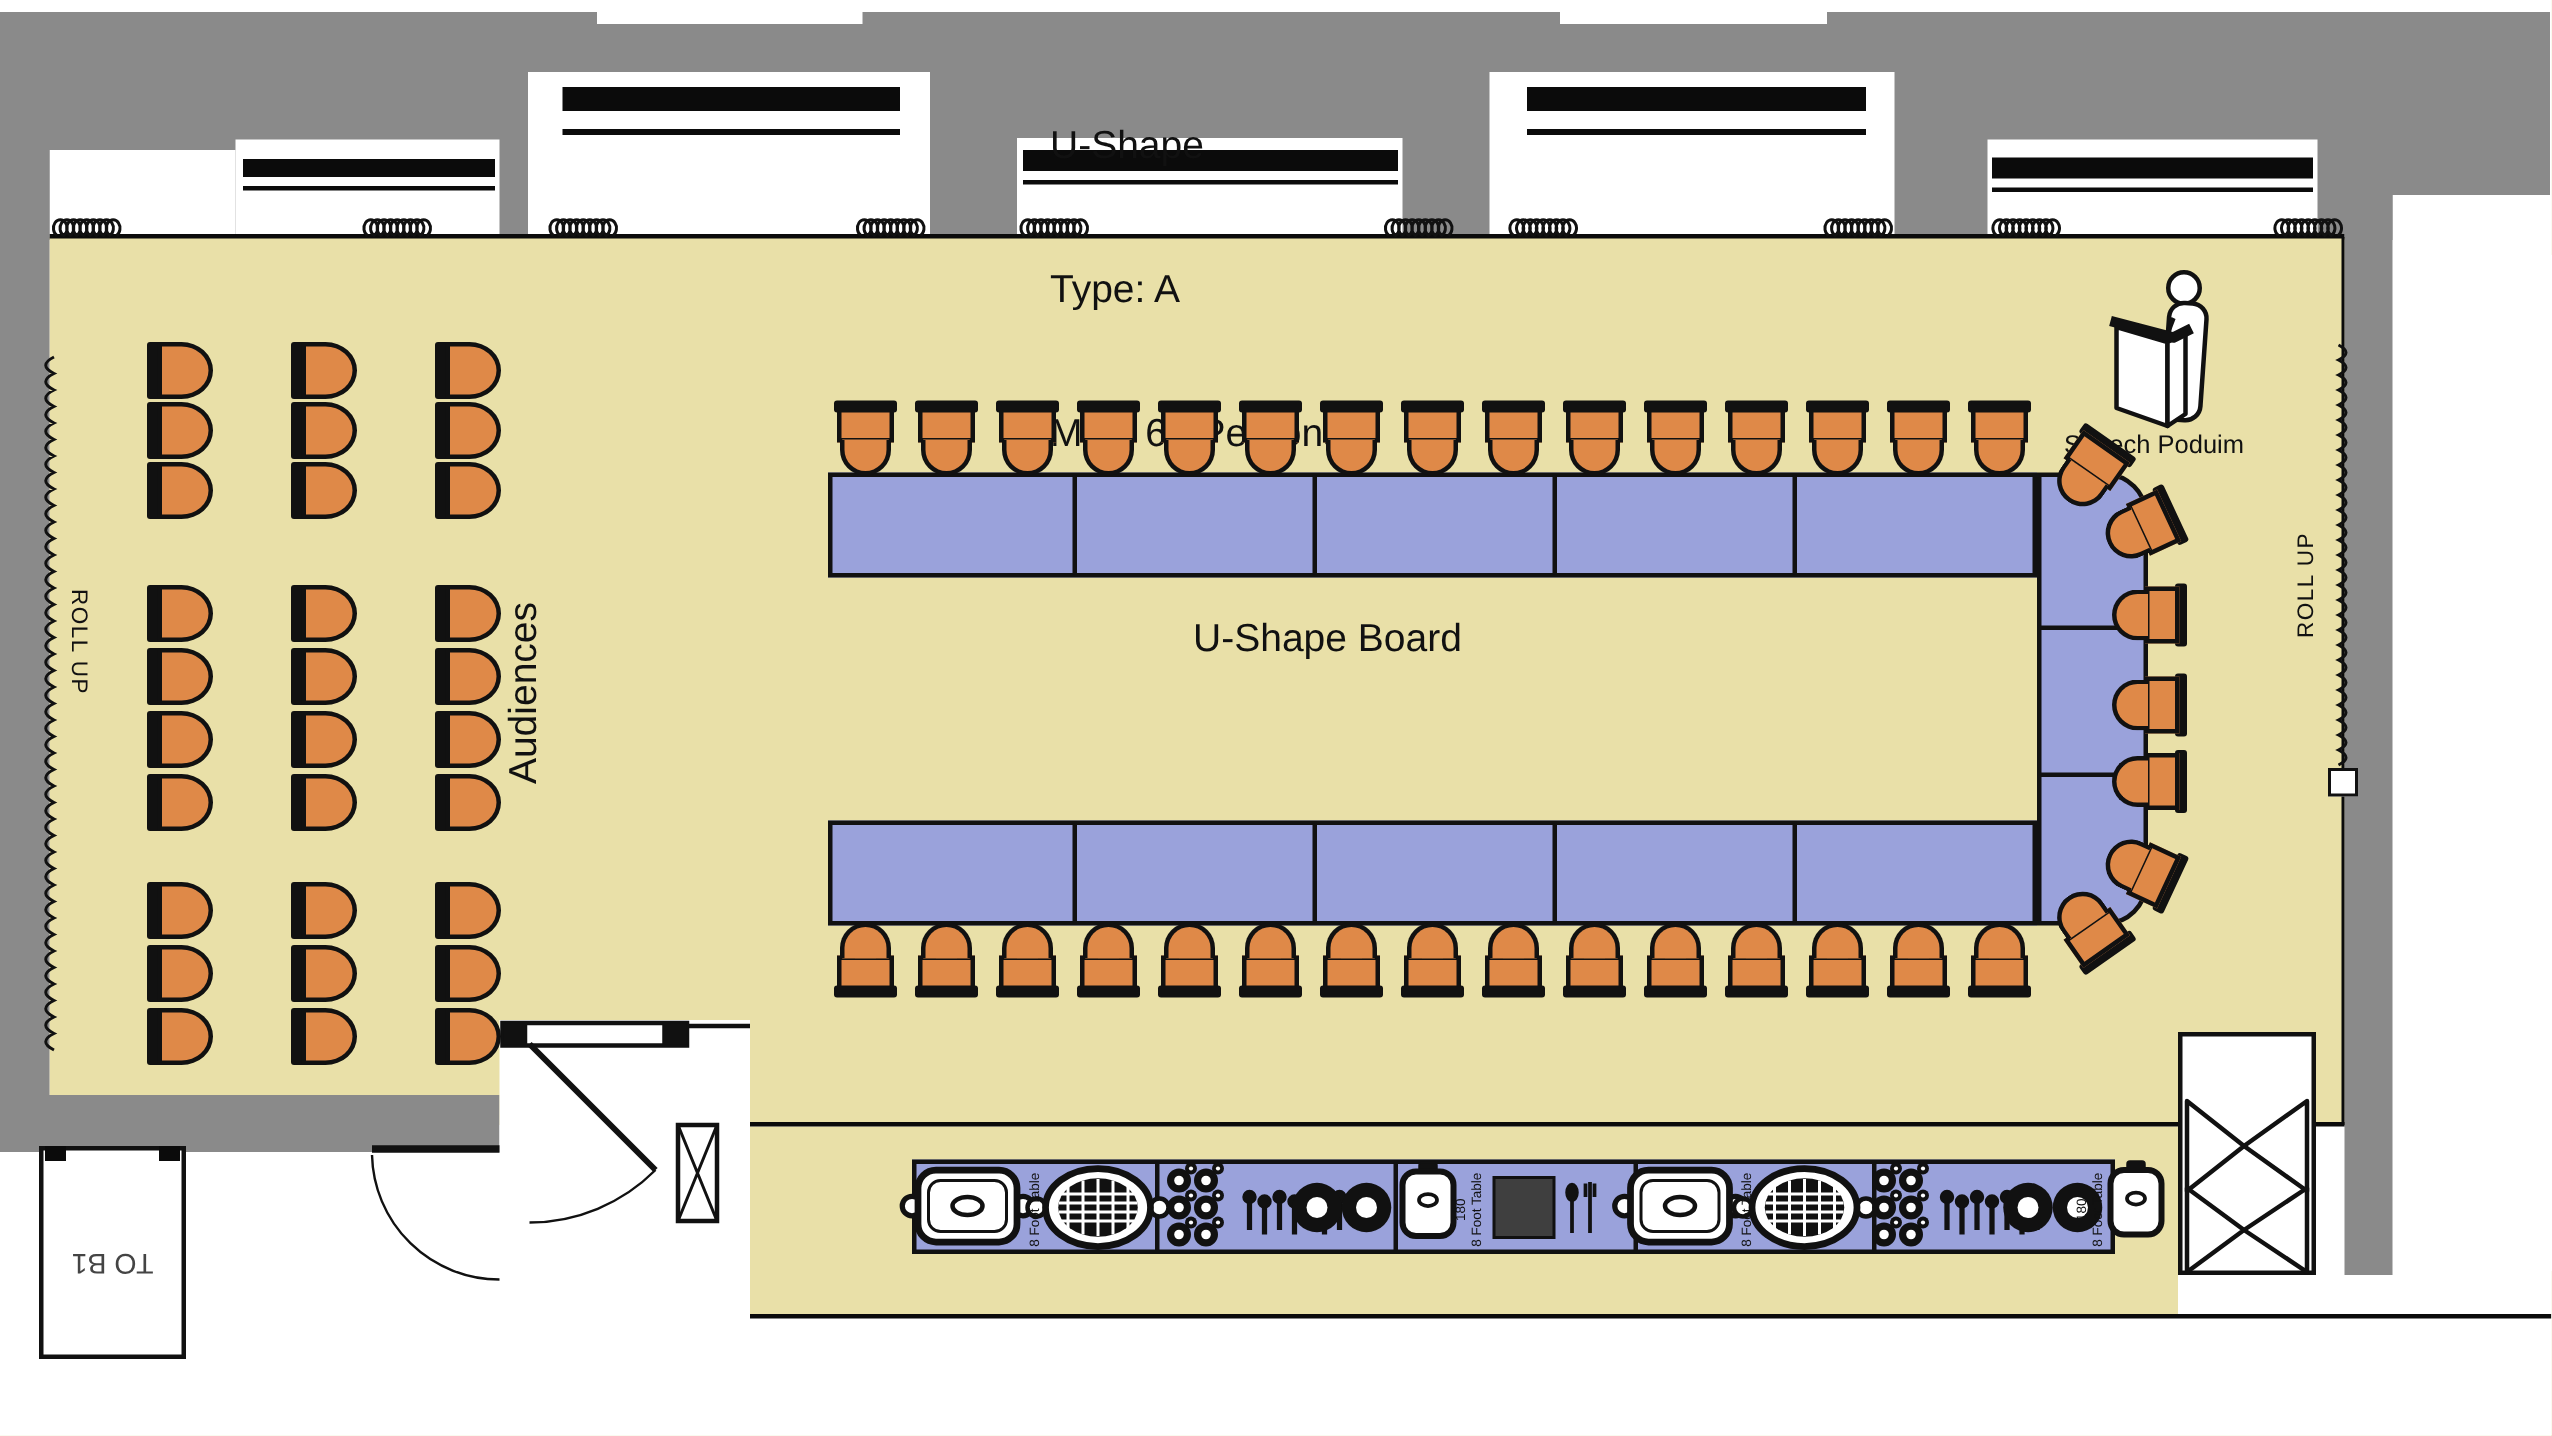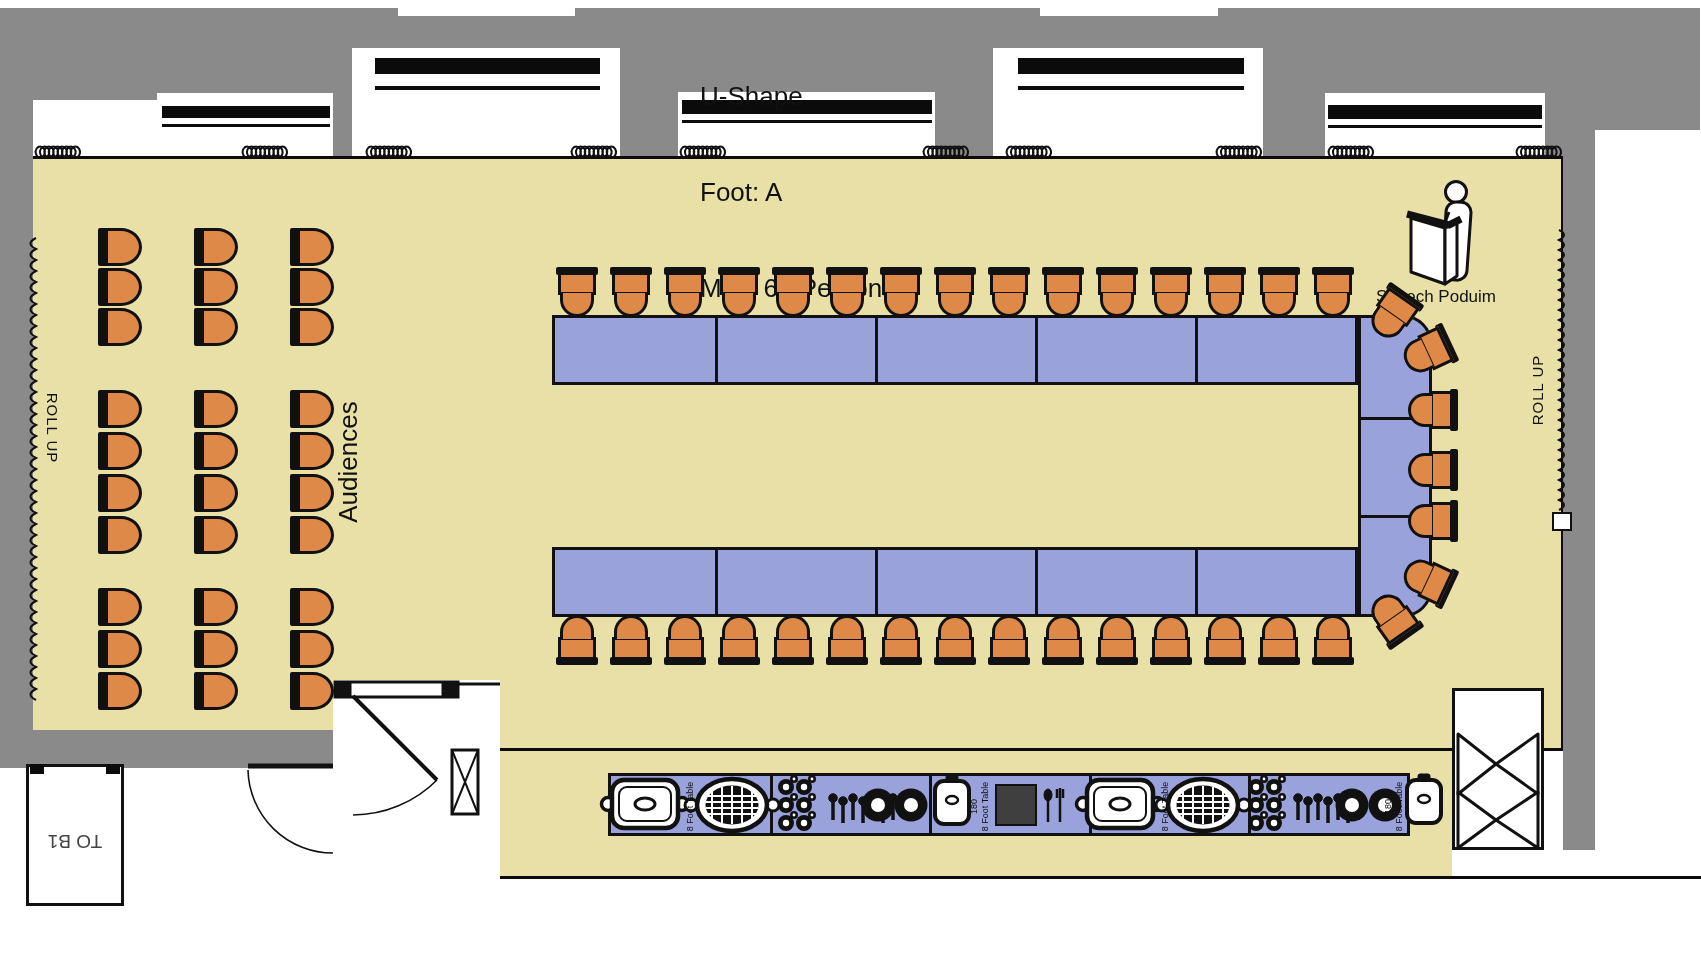--- a/index.html
+++ b/index.html
@@ -91,23 +91,24 @@
   <svg style="left:24px;top:238px;" width="18" height="466" id="zigL">
       <path d="M12,0 q-11,5.5 0,11 q-11,5.5 0,11 q-11,5.5 0,11 q-11,5.5 0,11 q-11,5.5 0,11 q-11,5.5 0,11 q-11,5.5 0,11 q-11,5.5 0,11 q-11,5.5 0,11 q-11,5.5 0,11 q-11,5.5 0,11 q-11,5.5 0,11 q-11,5.5 0,11 q-11,5.5 0,11 q-11,5.5 0,11 q-11,5.5 0,11 q-11,5.5 0,11 q-11,5.5 0,11 q-11,5.5 0,11 q-11,5.5 0,11 q-11,5.5 0,11 q-11,5.5 0,11 q-11,5.5 0,11 q-11,5.5 0,11 q-11,5.5 0,11 q-11,5.5 0,11 q-11,5.5 0,11 q-11,5.5 0,11 q-11,5.5 0,11 q-11,5.5 0,11 q-11,5.5 0,11 q-11,5.5 0,11 q-11,5.5 0,11 q-11,5.5 0,11 q-11,5.5 0,11 q-11,5.5 0,11 q-11,5.5 0,11 q-11,5.5 0,11 q-11,5.5 0,11 q-11,5.5 0,11 q-11,5.5 0,11 q-11,5.5 0,11" fill="none" stroke="#111" stroke-width="2"></path>
     </svg>
   <svg style="left:1556px;top:230px;" width="14" height="284" id="zigR">
       <path d="M3,0 q10,5 0,10 q10,5 0,10 q10,5 0,10 q10,5 0,10 q10,5 0,10 q10,5 0,10 q10,5 0,10 q10,5 0,10 q10,5 0,10 q10,5 0,10 q10,5 0,10 q10,5 0,10 q10,5 0,10 q10,5 0,10 q10,5 0,10 q10,5 0,10 q10,5 0,10 q10,5 0,10 q10,5 0,10 q10,5 0,10 q10,5 0,10 q10,5 0,10 q10,5 0,10 q10,5 0,10 q10,5 0,10 q10,5 0,10 q10,5 0,10 q10,5 0,10" fill="none" stroke="#111" stroke-width="2"></path>
     </svg>
   <div class="abs white" style="left:1552px;top:512px;width:20px;height:19px;border:2px solid #111;"></div>
 
   <div class="lbl title" style="left:700px;top:16px;">
     <div>U-Shape</div>
-    <div>Foot: A</div>
+    <div>Type: A</div>
     <div>Max: 65 Persons</div>
   </div>
+  <div class="lbl big" style="left:775px;top:410px;width:220px;text-align:center;">U-Shape Board</div>
   <div class="lbl big rotm90" style="left:283px;top:448px;width:128px;height:28px;text-align:center;">Audiences</div>
   <div class="lbl mid" style="left:1362px;top:287px;width:148px;text-align:center;">Speech Poduim</div>
   <div class="lbl roll rot90" style="left:-2px;top:420px;width:110px;height:16px;text-align:center;">ROLL UP</div>
   <div class="lbl roll rotm90" style="left:1482px;top:382px;width:110px;height:16px;text-align:center;">ROLL UP</div>
 
   <div class="utable" id="utableTop" style="left:552px;top:315px;width:806px;height:70px;">
       <div class="dv-v" style="left: 160px;"></div>
       <div class="dv-v" style="left: 320px;"></div>
       <div class="dv-v" style="left: 480px;"></div>
       <div class="dv-v" style="left: 640px;"></div>

